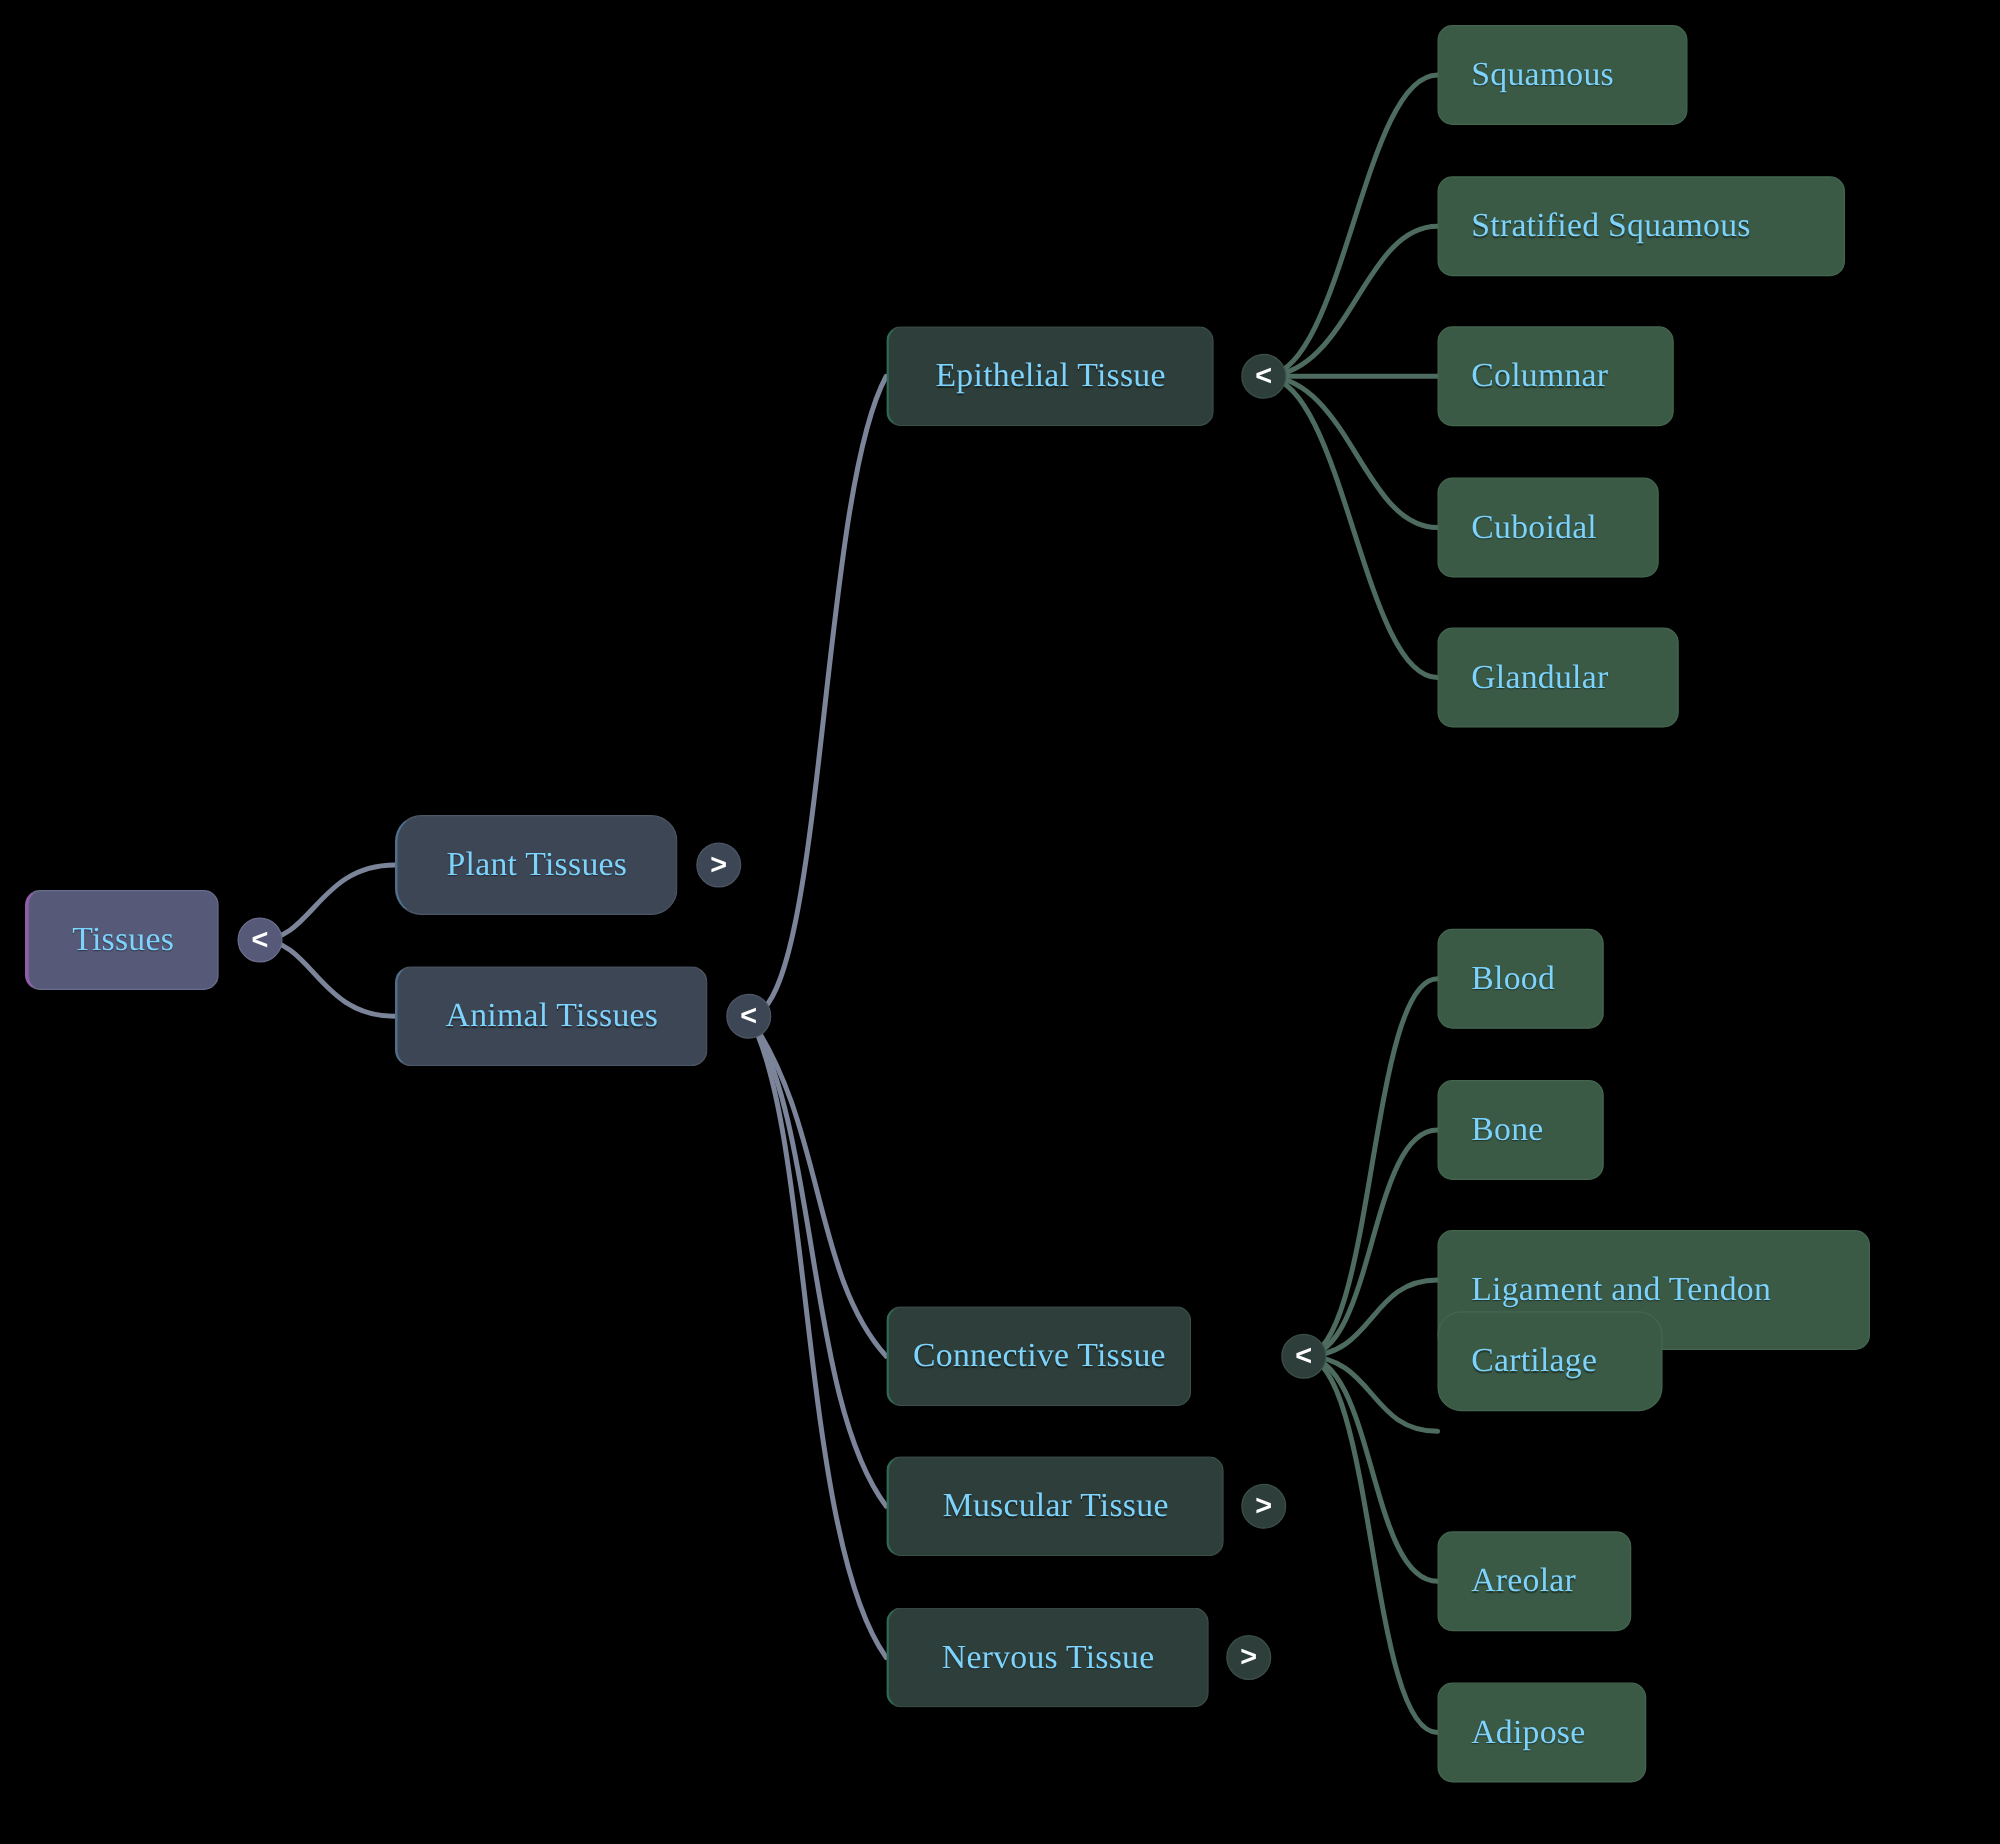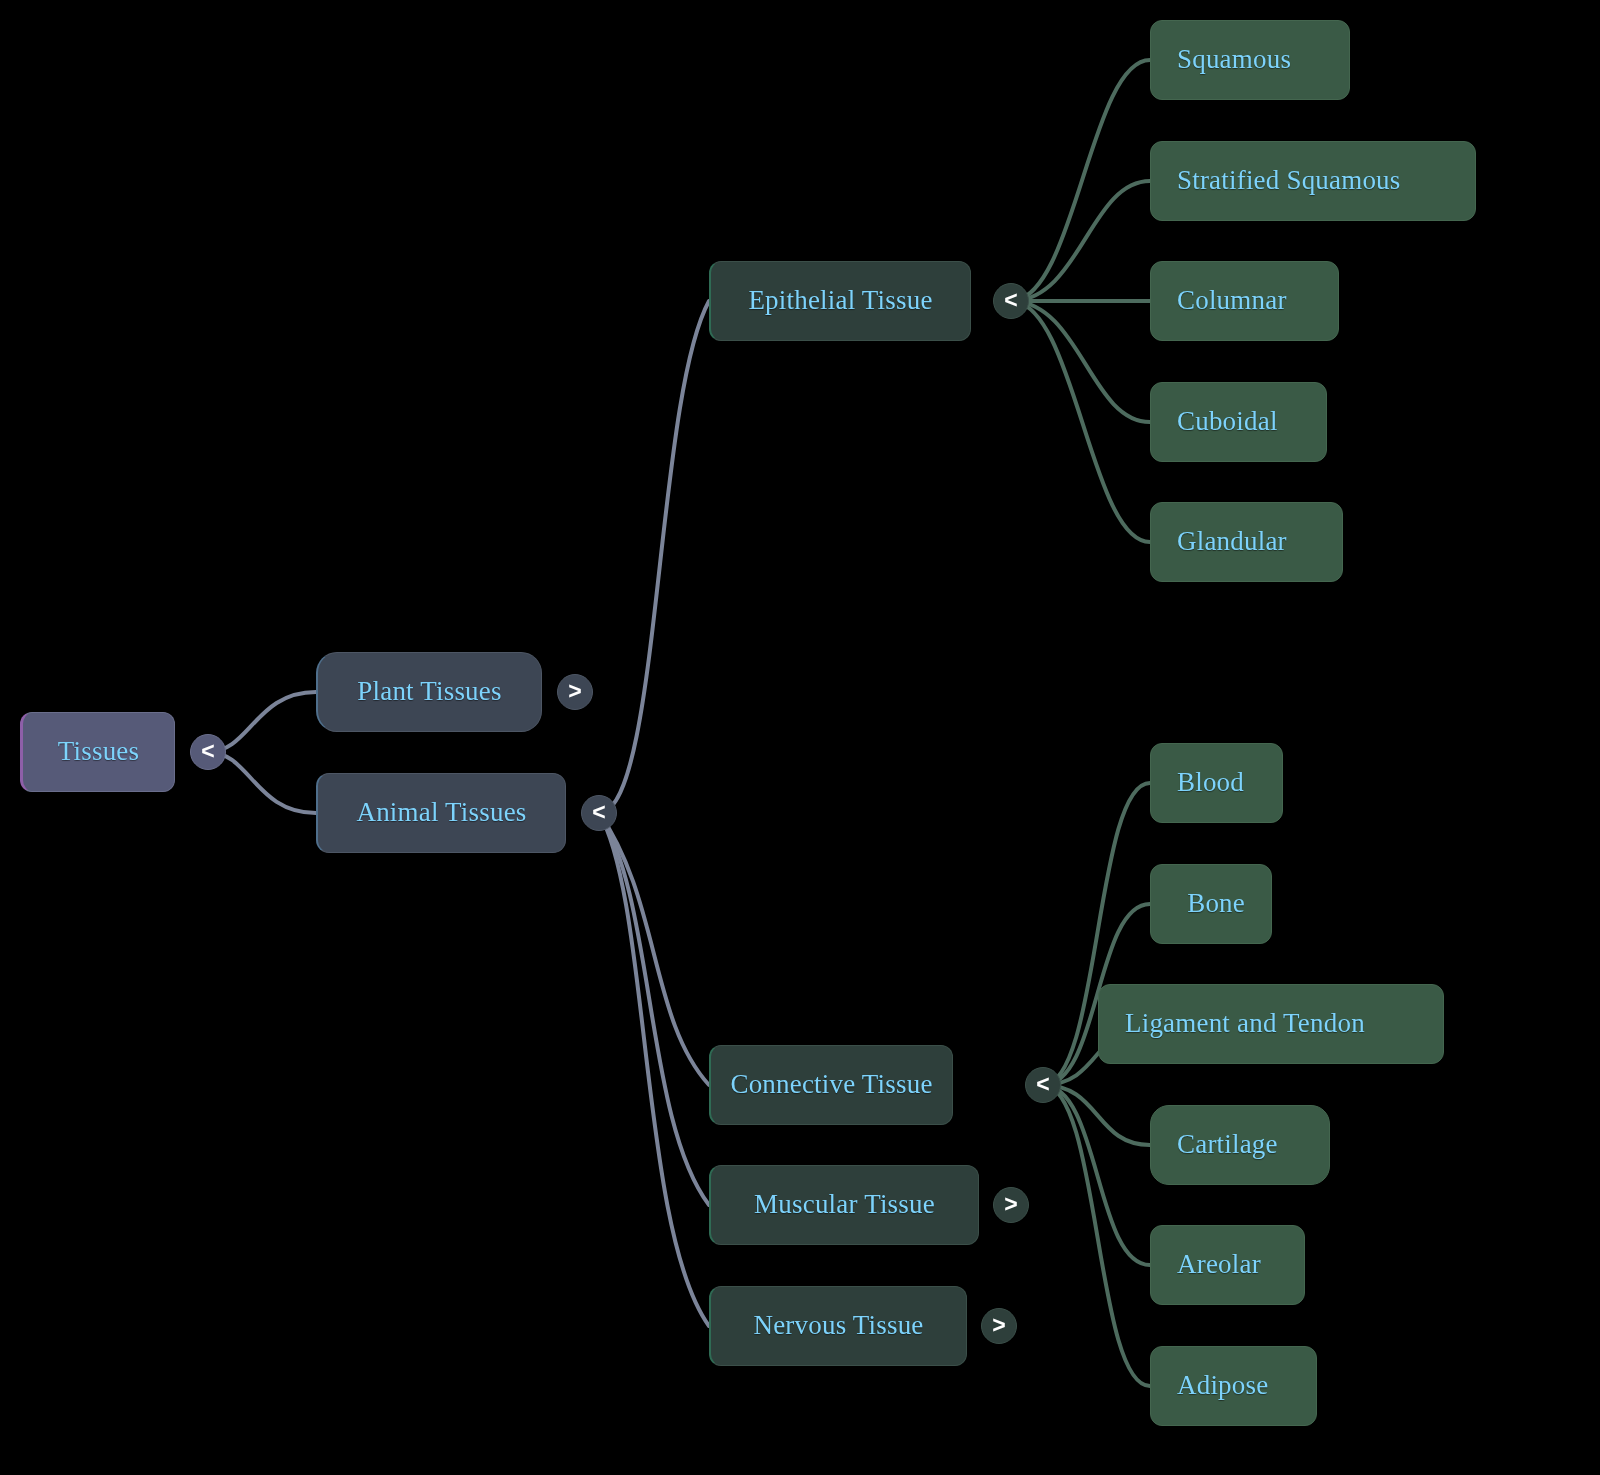--- a/index.html
+++ b/index.html
@@ -161,27 +161,27 @@
   <div class="node leaf" style="left: 1150px; top: 382px; width: 177px; height: 80px;">
     <span>Cuboidal</span>
   </div>
   <div class="node leaf" style="left: 1150px; top: 502px; width: 193px; height: 80px;">
     <span>Glandular</span>
   </div>
 
   <div class="node leaf" style="left: 1150px; top: 743px; width: 133px; height: 80px;">
     <span>Blood</span>
   </div>
-  <div class="node leaf" style="left: 1150px; top: 864px; width: 122px; height: 80px; justify-content: flex-end;">
+  <div class="node leaf" style="left: 1150px; top: 864px; width: 133px; height: 80px;">
     <span>Bone</span>
   </div>
-  <div class="node leaf" style="left: 1098px; top: 984px; width: 346px; height: 80px;">
+  <div class="node leaf" style="left: 1150px; top: 984px; width: 346px; height: 96px;">
     <span>Ligament and Tendon</span>
   </div>
-  <div class="node leaf" style="left: 1150px; top: 1105px; width: 180px; height: 80px; border-radius: 19px;">
+  <div class="node leaf" style="left: 1150px; top: 1049px; width: 180px; height: 80px; border-radius: 19px;">
     <span>Cartilage</span>
   </div>
   <div class="node leaf" style="left: 1150px; top: 1225px; width: 155px; height: 80px;">
     <span>Areolar</span>
   </div>
   <div class="node leaf" style="left: 1150px; top: 1346px; width: 167px; height: 80px;">
     <span>Adipose</span>
   </div>
 
   <div class="toggle t-slate" style="left: 190px; top: 734px;">

